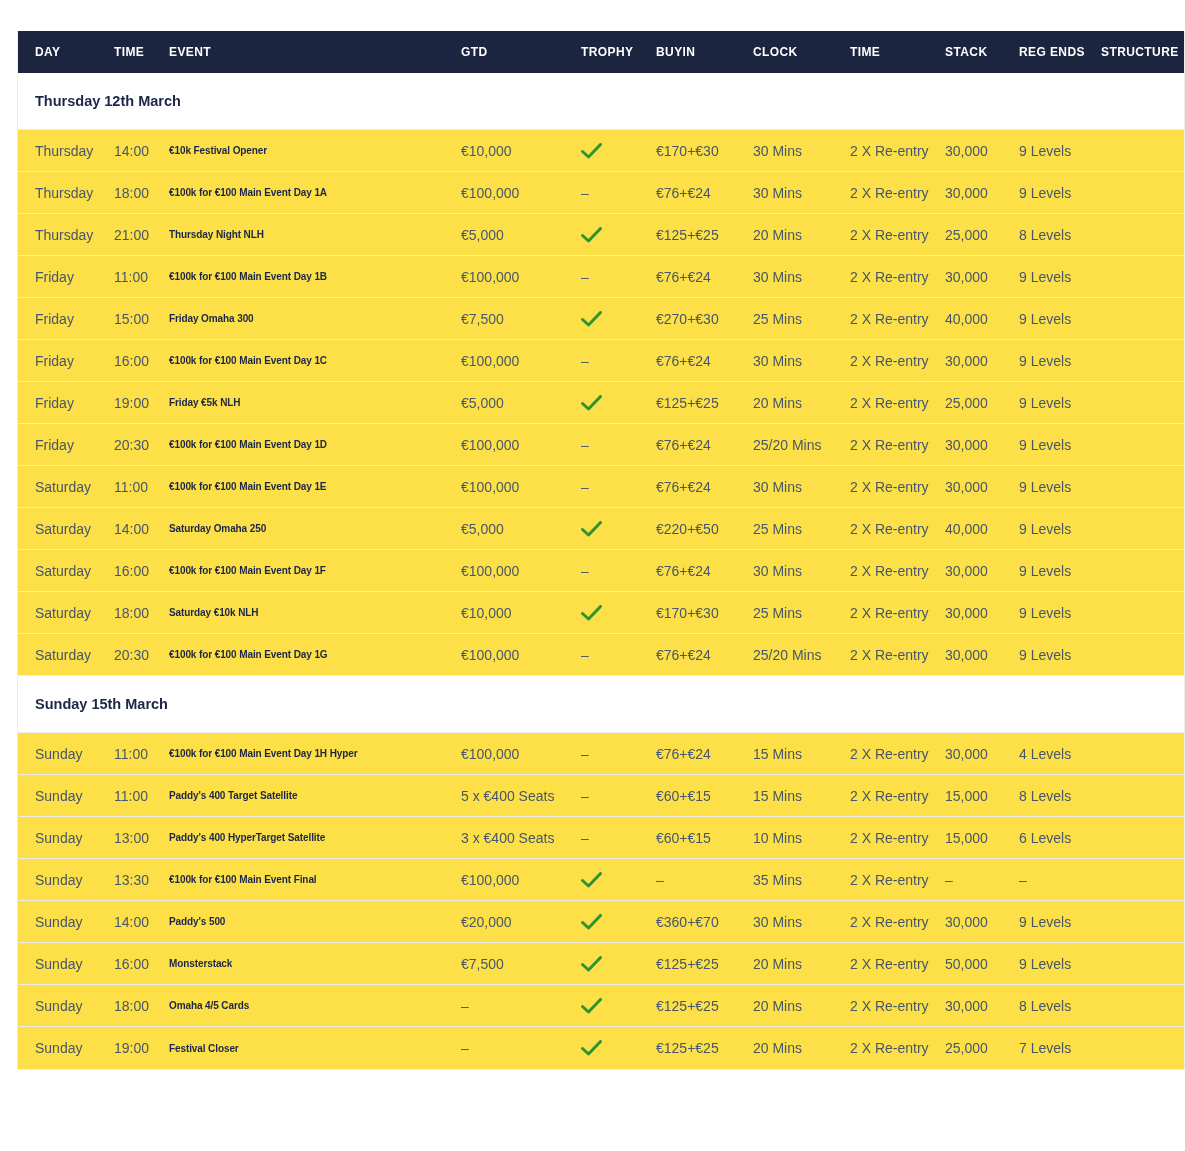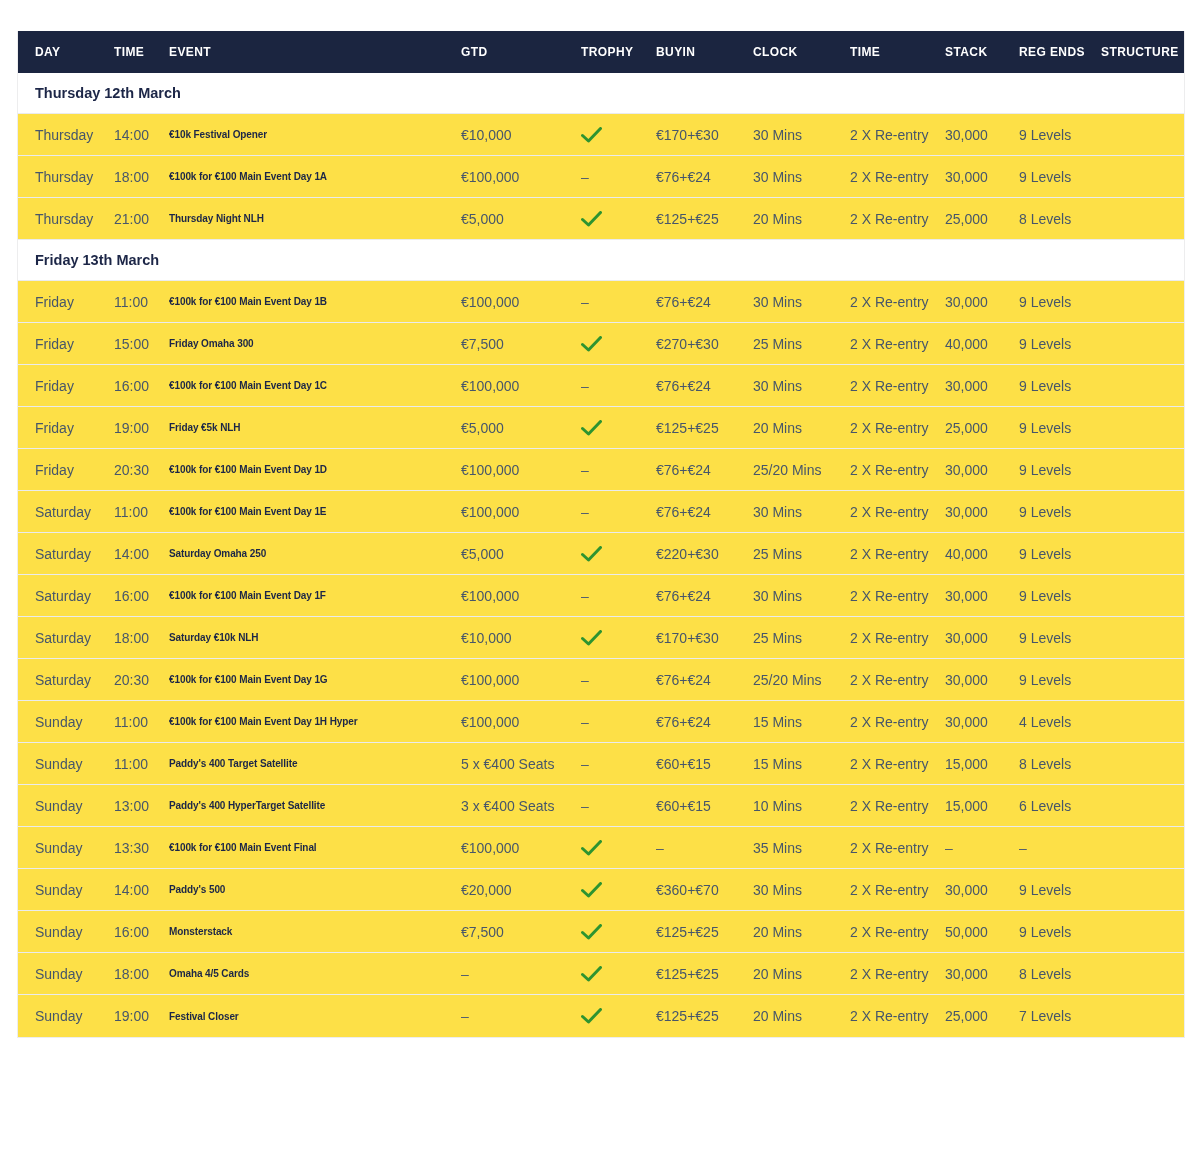--- a/index.html
+++ b/index.html
@@ -13,21 +13,21 @@
   .grid {
     display:grid;
     grid-template-columns:79px 55px 292px 120px 75px 97px 97px 95px 74px 82px 83px;
     padding-left:17px; align-items:center;
   }
   .hrow {
     background:#1b2540; height:42px; color:#ffffff;
     font-size:12px; font-weight:bold; letter-spacing:0.4px;
   }
   .srow {
-    height:41px; background:#ffffff; border-bottom:1px solid #eaebed;
+    height:57px; background:#ffffff; border-bottom:1px solid #eaebed;
     display:flex; align-items:center; padding-left:17px;
   }
   .srow .stitle { font-size:14.5px; font-weight:bold; color:#1c2647; }
   .drow {
     height:42px; background:#fde047; border-bottom:1px solid #eaebed;
     font-size:14px; color:#47566a;
   }
   .drow:last-child { border-bottom:none; }
   .cell { white-space:nowrap; overflow:hidden; }
   .cell.event { font-weight:bold; color:#1c2647; font-size:10px; letter-spacing:-0.1px; }
@@ -91,23 +91,20 @@
         <div class="cell trophy"><span class="check-icon"><svg width="21" height="16" viewBox="0 0 21 16" xmlns="http://www.w3.org/2000/svg">
               <polyline points="1.5,8.5 7.5,14 19.5,1.5" fill="none" stroke="#2e9430" stroke-width="3" stroke-linecap="round" stroke-linejoin="round"></polyline>
             </svg></span></div>
         <div class="cell buyin">€125+€25</div>
         <div class="cell clock">20 Mins</div>
         <div class="cell type">2 X Re-entry</div>
         <div class="cell stack">25,000</div>
         <div class="cell reg_ends">8 Levels</div>
         <div class="cell structure"></div>
       </div>
-      <div class="srow">
-        <div class="stitle">Friday 13th March</div>
-      </div>
       <div class="grid drow">
         <div class="cell day">Friday</div>
         <div class="cell time">11:00</div>
         <div class="cell event">€100k for €100 Main Event Day 1B</div>
         <div class="cell gtd">€100,000</div>
         <div class="cell trophy dash">–</div>
         <div class="cell buyin">€76+€24</div>
         <div class="cell clock">30 Mins</div>
         <div class="cell type">2 X Re-entry</div>
         <div class="cell stack">30,000</div>
@@ -184,21 +181,21 @@
         <div class="cell structure"></div>
       </div>
       <div class="grid drow">
         <div class="cell day">Saturday</div>
         <div class="cell time">14:00</div>
         <div class="cell event">Saturday Omaha 250</div>
         <div class="cell gtd">€5,000</div>
         <div class="cell trophy"><span class="check-icon"><svg width="21" height="16" viewBox="0 0 21 16" xmlns="http://www.w3.org/2000/svg">
               <polyline points="1.5,8.5 7.5,14 19.5,1.5" fill="none" stroke="#2e9430" stroke-width="3" stroke-linecap="round" stroke-linejoin="round"></polyline>
             </svg></span></div>
-        <div class="cell buyin">€220+€30</div>
+        <div class="cell buyin">€220+€50</div>
         <div class="cell clock">25 Mins</div>
         <div class="cell type">2 X Re-entry</div>
         <div class="cell stack">40,000</div>
         <div class="cell reg_ends">9 Levels</div>
         <div class="cell structure"></div>
       </div>
       <div class="grid drow">
         <div class="cell day">Saturday</div>
         <div class="cell time">16:00</div>
         <div class="cell event">€100k for €100 Main Event Day 1F</div>
@@ -231,20 +228,23 @@
         <div class="cell time">20:30</div>
         <div class="cell event">€100k for €100 Main Event Day 1G</div>
         <div class="cell gtd">€100,000</div>
         <div class="cell trophy dash">–</div>
         <div class="cell buyin">€76+€24</div>
         <div class="cell clock">25/20 Mins</div>
         <div class="cell type">2 X Re-entry</div>
         <div class="cell stack">30,000</div>
         <div class="cell reg_ends">9 Levels</div>
         <div class="cell structure"></div>
+      </div>
+      <div class="srow">
+        <div class="stitle">Sunday 15th March</div>
       </div>
       <div class="grid drow">
         <div class="cell day">Sunday</div>
         <div class="cell time">11:00</div>
         <div class="cell event">€100k for €100 Main Event Day 1H Hyper</div>
         <div class="cell gtd">€100,000</div>
         <div class="cell trophy dash">–</div>
         <div class="cell buyin">€76+€24</div>
         <div class="cell clock">15 Mins</div>
         <div class="cell type">2 X Re-entry</div>

